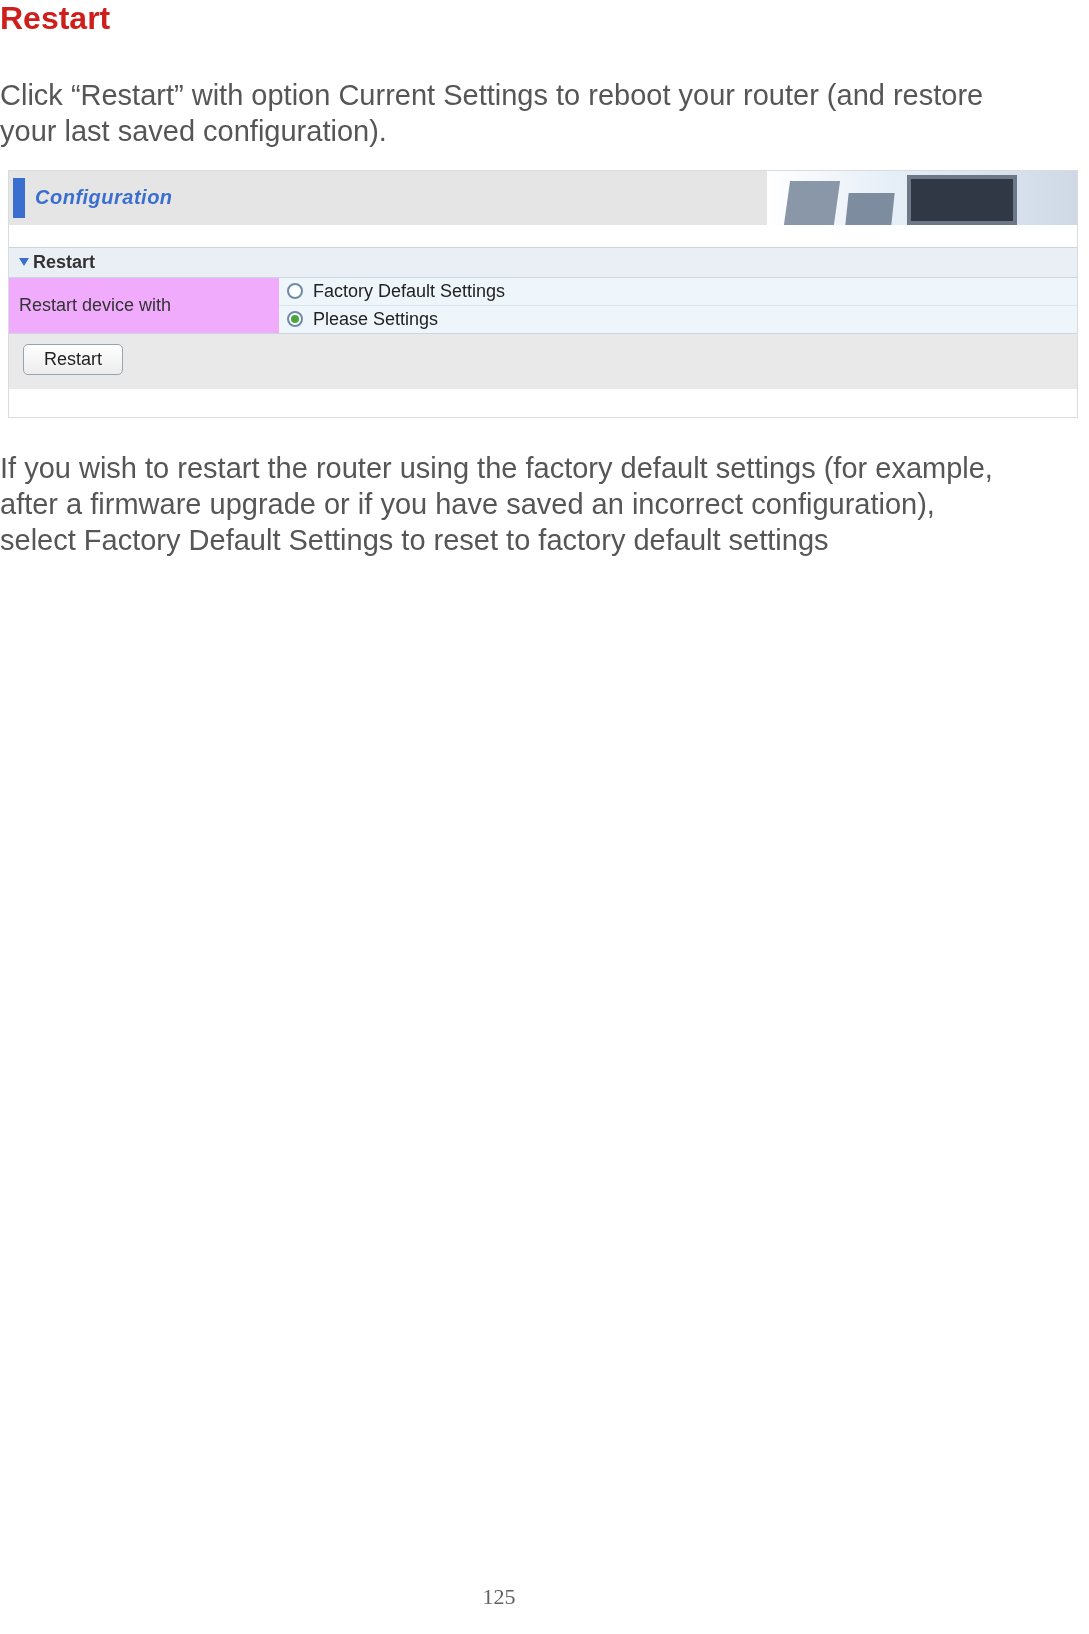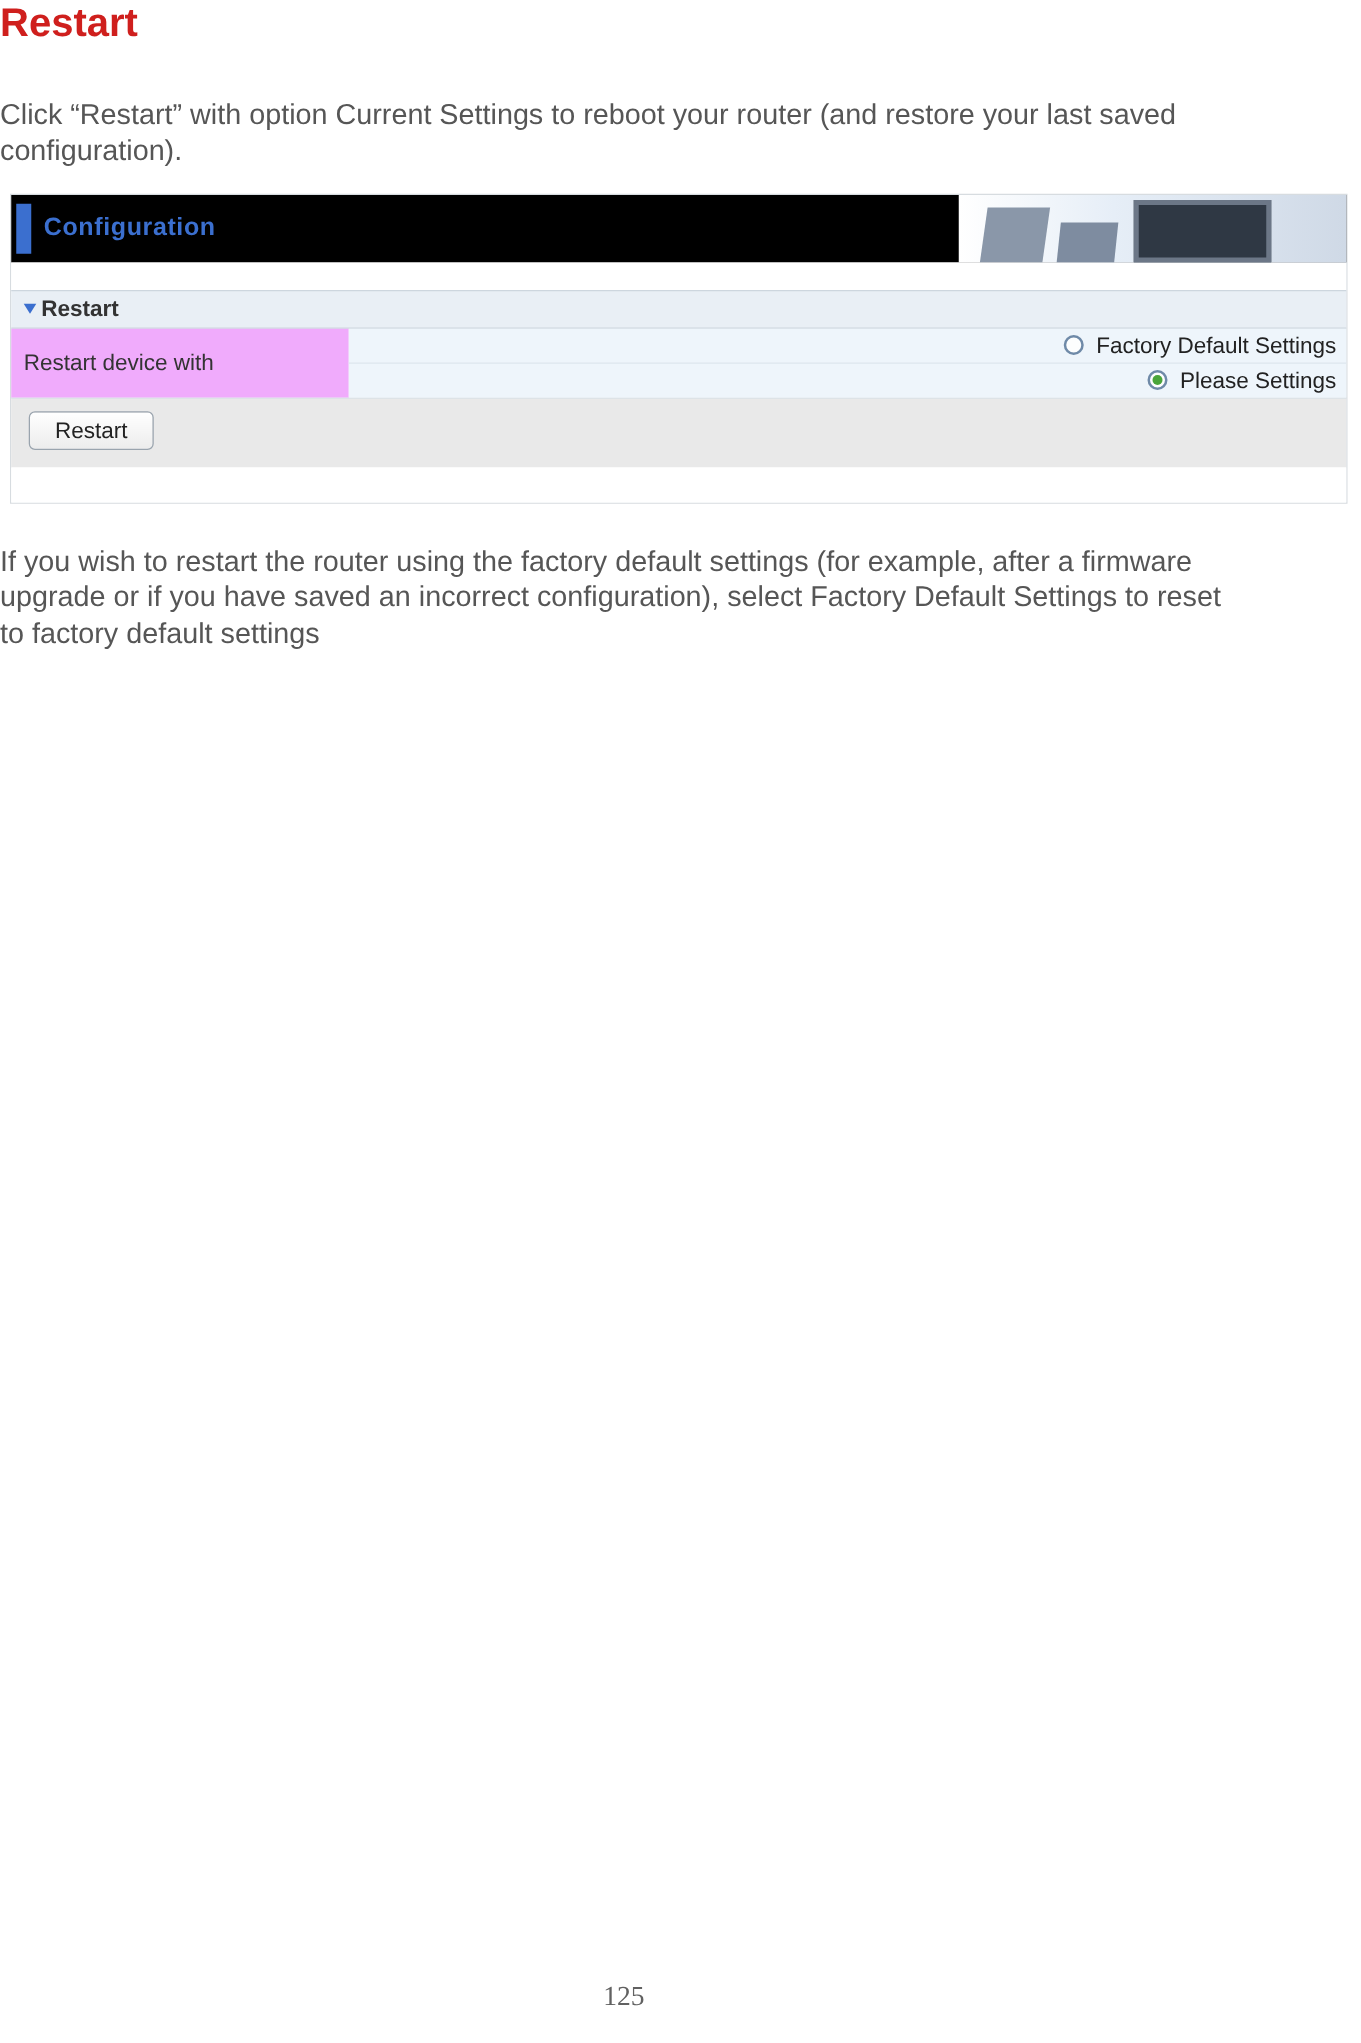--- a/index.html
+++ b/index.html
@@ -19,39 +19,40 @@
   }
   .heading {
     font-size: 32px;
     font-weight: bold;
     color: #cf1f1d;
     margin: 0 0 40px 0;
     padding-top: 0;
     font-family: Arial, Helvetica, sans-serif;
   }
   .body-text {
-    font-size: 23px;
+    font-size: 29px;
     line-height: 1.25;
     color: #565656;
     margin: 0 0 20px 0;
     font-family: Arial, Helvetica, sans-serif;
   }
   .screenshot {
     border: 1px solid #d7dce0;
     margin: 0 0 32px 8px;
     width: 1070px;
     box-sizing: border-box;
     background: #ffffff;
   }
   
   .cfg-header {
     display: flex;
     align-items: center;
     height: 54px;
-    background: #000000;
+    background: #e5e5e5;
+    font-style: italic;
   }
   .cfg-header-bar {
     width: 12px;
     height: 40px;
     background: #3b6fcf;
     margin-left: 4px;
     margin-right: 10px;
   }
   .cfg-header-title {
     color: #3b6fcf;
@@ -125,21 +126,20 @@
     flex: 1;
     background: #eef5fb;
   }
   .opt {
     display: flex;
     align-items: center;
     padding: 3px 8px;
     font-size: 18px;
     color: #222;
     border-bottom: 1px solid #dde6ee;
-    justify-content: flex-end;
   }
   .opt:last-child { border-bottom: none; }
   .radio {
     width: 16px; height: 16px;
     border: 2px solid #6f8aa8;
     border-radius: 50%;
     margin-right: 10px;
     position: relative;
     background: #fdfefe;
     box-sizing: border-box;

